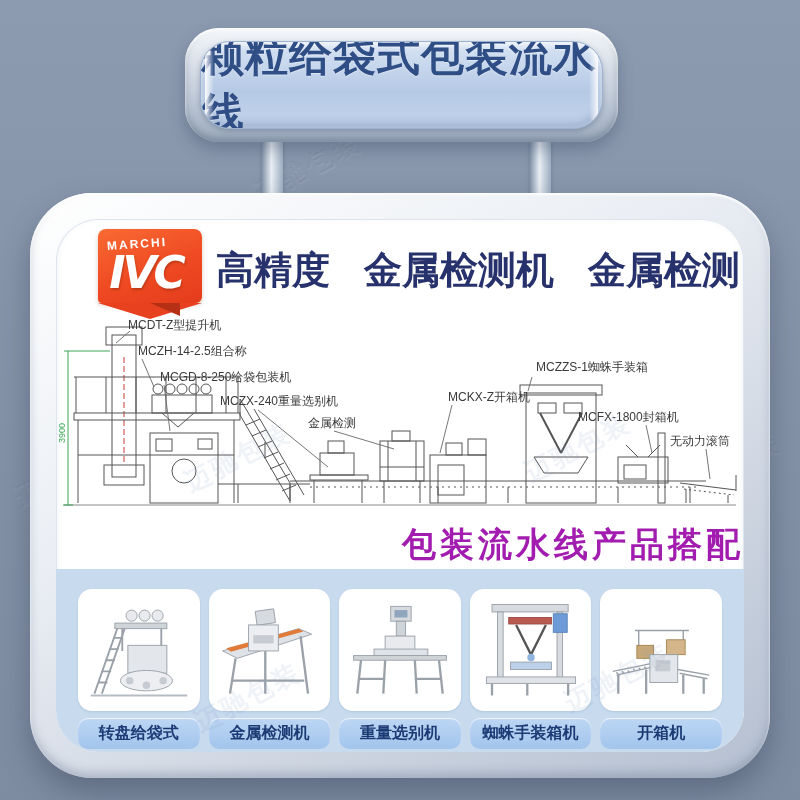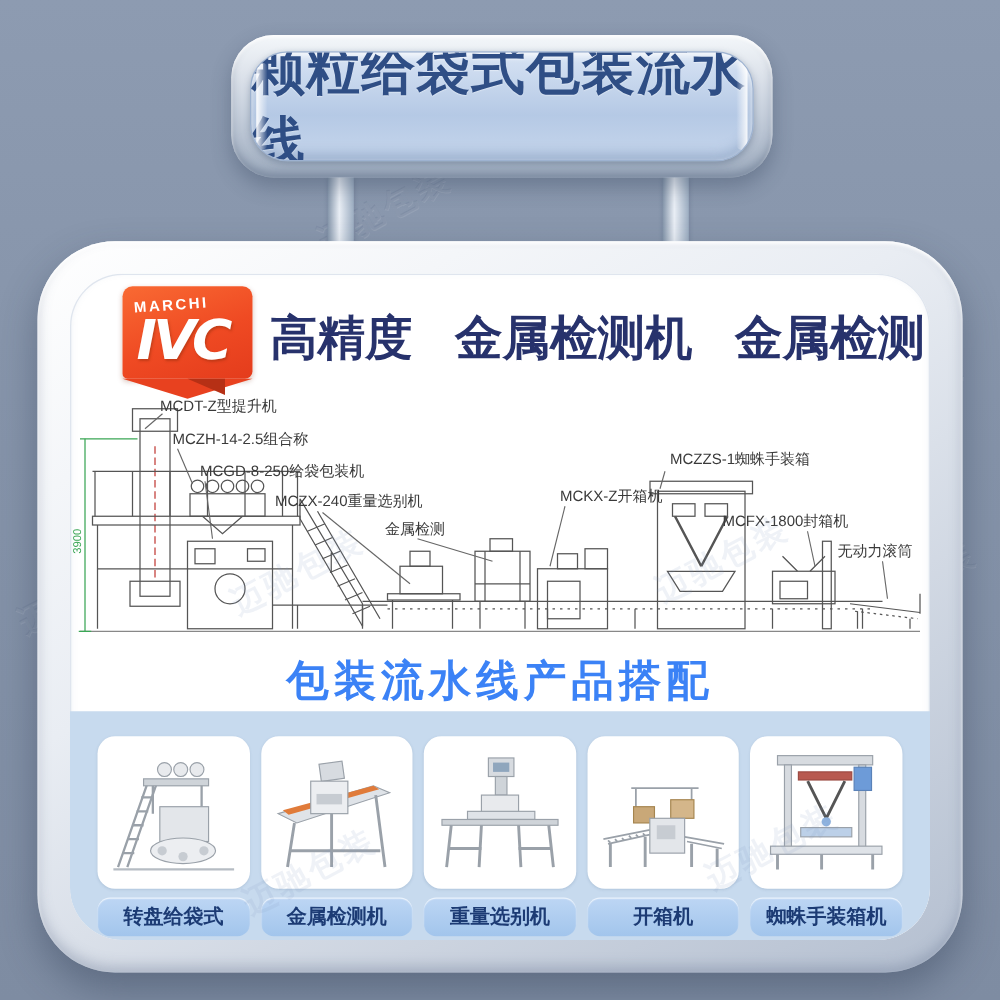--- a/index.html
+++ b/index.html
@@ -63,22 +63,22 @@
   
   .headline{position:absolute;left:160px;top:26px;right:4px;display:flex;
     justify-content:space-between;font-size:38px;font-weight:800;color:#27326c;}
 
   
   .diagram{position:absolute;left:2px;top:96px;width:684px;height:214px;}
   .diagram text{font-family:"Liberation Sans",sans-serif;font-size:12px;fill:#3a3a3a;}
   .diagram .dim-text{font-size:9px;fill:#3aa655;}
 
   
-  .section-title{position:absolute;left:0;top:303px;width:100%;text-align:center;
-    font-size:34px;font-weight:800;letter-spacing:4px;color:#3b82f6;}
+  .section-title{position:absolute;left:0;top:303px;width:100%;text-align:right;
+    font-size:34px;font-weight:800;letter-spacing:4px;color:#a21caf;}
 
   
   .panel{position:absolute;left:0;right:0;top:350px;bottom:0;background:#c7daee;
     border-radius:0 0 42px 42px;padding:20px 22px 0;box-sizing:border-box;}
   .products{display:flex;gap:9px;}
   .product{flex:1;display:flex;flex-direction:column;}
   .photo{background:#ffffff;border-radius:14px;height:122px;display:flex;
     align-items:center;justify-content:center;box-shadow:0 1px 2px rgba(90,115,150,.18);}
   .pill{margin-top:7px;height:31px;border-radius:10px;display:flex;align-items:center;
     justify-content:center;font-size:16px;font-weight:bold;color:#1c3b74;
@@ -283,58 +283,58 @@
                   <path d="M12 88 H40 M72 88 H100"></path>
                 </g>
               </svg>
             </div>
             <div class="pill">重量选别机</div>
           </div>
 
           <div class="product">
             <div class="photo">
               <svg width="104" height="108" viewBox="0 0 112 114">
-                <g stroke="#9aa1a9" stroke-width="1.5" fill="none">
-                  <path d="M28 36 H86 M32 36 V52 M80 36 V48"></path>
-                  <path d="M4 80 L44 72 M8 84 L44 76"></path>
-                  <path d="M8 81 L10 83 M14 80 L16 82 M20 79 L22 81 M26 77 L28 79 M32 76 L34 78 M38 75 L40 77"></path>
-                  <path d="M74 78 L108 84 M76 82 L106 88"></path>
-                </g>
-                <rect x="30" y="52" width="18" height="14" fill="#c9a878" stroke="#a5854f"></rect>
-                <rect x="62" y="46" width="20" height="16" fill="#d4b68a" stroke="#a5854f"></rect>
-                <rect x="44" y="62" width="30" height="30" fill="#e3e6ea" stroke="#9aa1a9"></rect>
-                <rect x="50" y="68" width="16" height="12" fill="#c7ccd2"></rect>
-                <g stroke="#9aa1a9" stroke-width="2.5" fill="none">
-                  <path d="M10 84 V104 M40 78 V104 M80 84 V104 M102 88 V104"></path>
-                </g>
-              </svg>
-            </div>
-            <div class="pill">开箱机</div>
-          </div>
-
-          <div class="product">
-            <div class="photo">
-              <svg width="104" height="108" viewBox="0 0 112 114">
                 <rect x="14" y="8" width="82" height="8" fill="#d7dbe0" stroke="#9aa1a9"></rect>
                 <rect x="20" y="16" width="6" height="72" fill="#d7dbe0" stroke="#9aa1a9"></rect>
                 <rect x="84" y="16" width="6" height="72" fill="#d7dbe0" stroke="#9aa1a9"></rect>
                 <rect x="32" y="22" width="46" height="7" fill="#b85a50" stroke="#9c4a42"></rect>
                 <rect x="80" y="18" width="15" height="20" fill="#6d9bd8" stroke="#5a82b8"></rect>
                 <g stroke="#555" stroke-width="2.5" fill="none">
                   <path d="M40 30 L56 62 M72 30 L56 62"></path>
                 </g>
                 <circle cx="56" cy="65" r="4" fill="#8fb4e0"></circle>
                 <rect x="34" y="70" width="44" height="8" fill="#bcd0e8" stroke="#9aa1a9"></rect>
                 <rect x="8" y="86" width="96" height="7" fill="#dfe3e8" stroke="#9aa1a9"></rect>
                 <g stroke="#9aa1a9" stroke-width="2.5" fill="none">
                   <path d="M14 93 V106 M52 93 V106 M96 93 V106"></path>
                 </g>
               </svg>
             </div>
             <div class="pill">蜘蛛手装箱机</div>
           </div>
 
+          <div class="product">
+            <div class="photo">
+              <svg width="104" height="108" viewBox="0 0 112 114">
+                <g stroke="#9aa1a9" stroke-width="1.5" fill="none">
+                  <path d="M28 36 H86 M32 36 V52 M80 36 V48"></path>
+                  <path d="M4 80 L44 72 M8 84 L44 76"></path>
+                  <path d="M8 81 L10 83 M14 80 L16 82 M20 79 L22 81 M26 77 L28 79 M32 76 L34 78 M38 75 L40 77"></path>
+                  <path d="M74 78 L108 84 M76 82 L106 88"></path>
+                </g>
+                <rect x="30" y="52" width="18" height="14" fill="#c9a878" stroke="#a5854f"></rect>
+                <rect x="62" y="46" width="20" height="16" fill="#d4b68a" stroke="#a5854f"></rect>
+                <rect x="44" y="62" width="30" height="30" fill="#e3e6ea" stroke="#9aa1a9"></rect>
+                <rect x="50" y="68" width="16" height="12" fill="#c7ccd2"></rect>
+                <g stroke="#9aa1a9" stroke-width="2.5" fill="none">
+                  <path d="M10 84 V104 M40 78 V104 M80 84 V104 M102 88 V104"></path>
+                </g>
+              </svg>
+            </div>
+            <div class="pill">开箱机</div>
+          </div>
+
         </div>
       </div>
 
     </div>
   </div>
 </div>
 
 </body></html>

